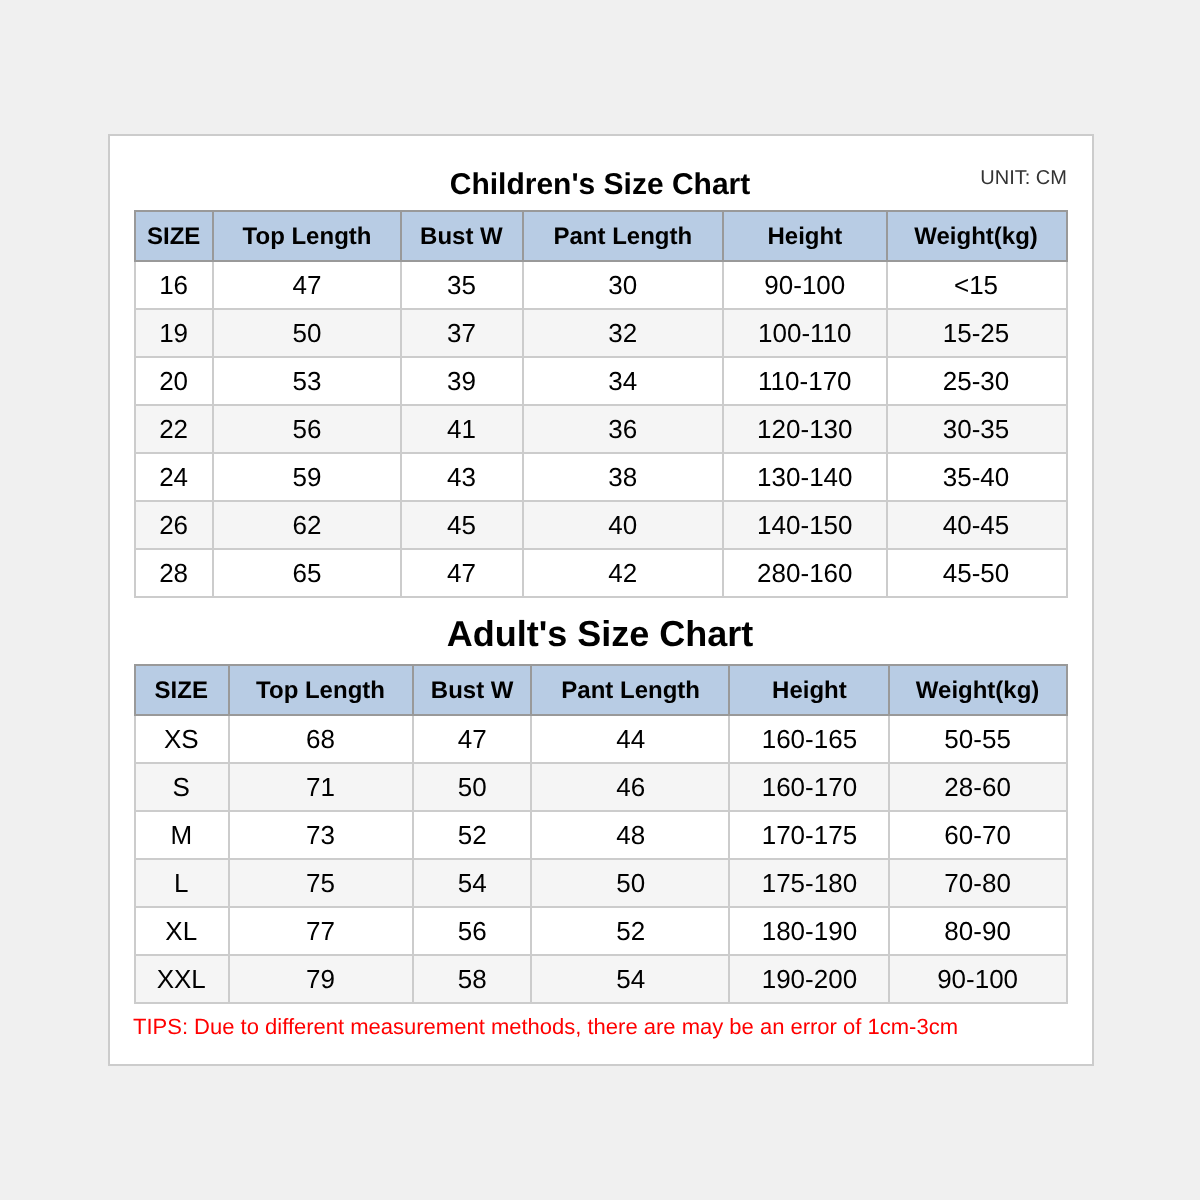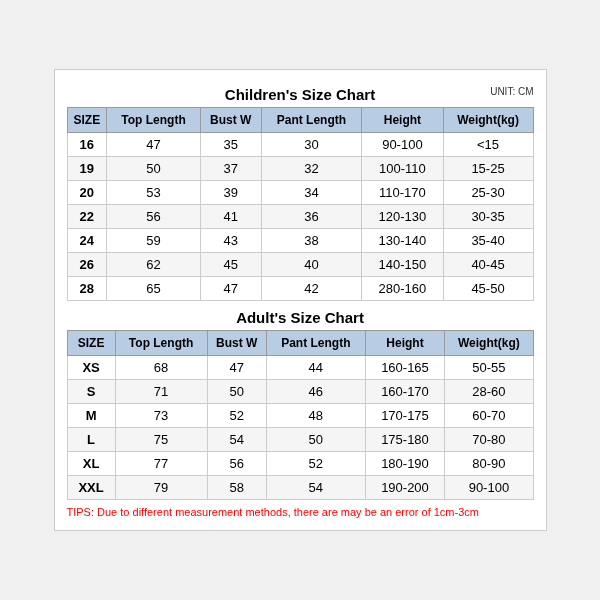--- a/index.html
+++ b/index.html
@@ -51,33 +51,33 @@
       padding: 4px 4px;
       text-align: center;
     }
     tbody tr:nth-child(odd) td {
       background: #fff;
     }
     tbody tr:nth-child(even) td {
       background: #f5f5f5;
     }
     .size-col {
-      font-weight: bold;
+      font-weight: normal;
       text-align: center;
     }
     .tips {
       text-align: left;
       font-size: 11px;
       color: red;
       padding: 6px 0 2px 0;
     }
     .adult-title {
       text-align: center;
       font-weight: bold;
-      font-size: 15px;
+      font-size: 18px;
       padding: 8px 0 4px 0;
     }
   </style>
 </head>
 <body>
 
 <div class="chart-container">
 
   <div class="section-title">
     <span>Children's Size Chart</span>

